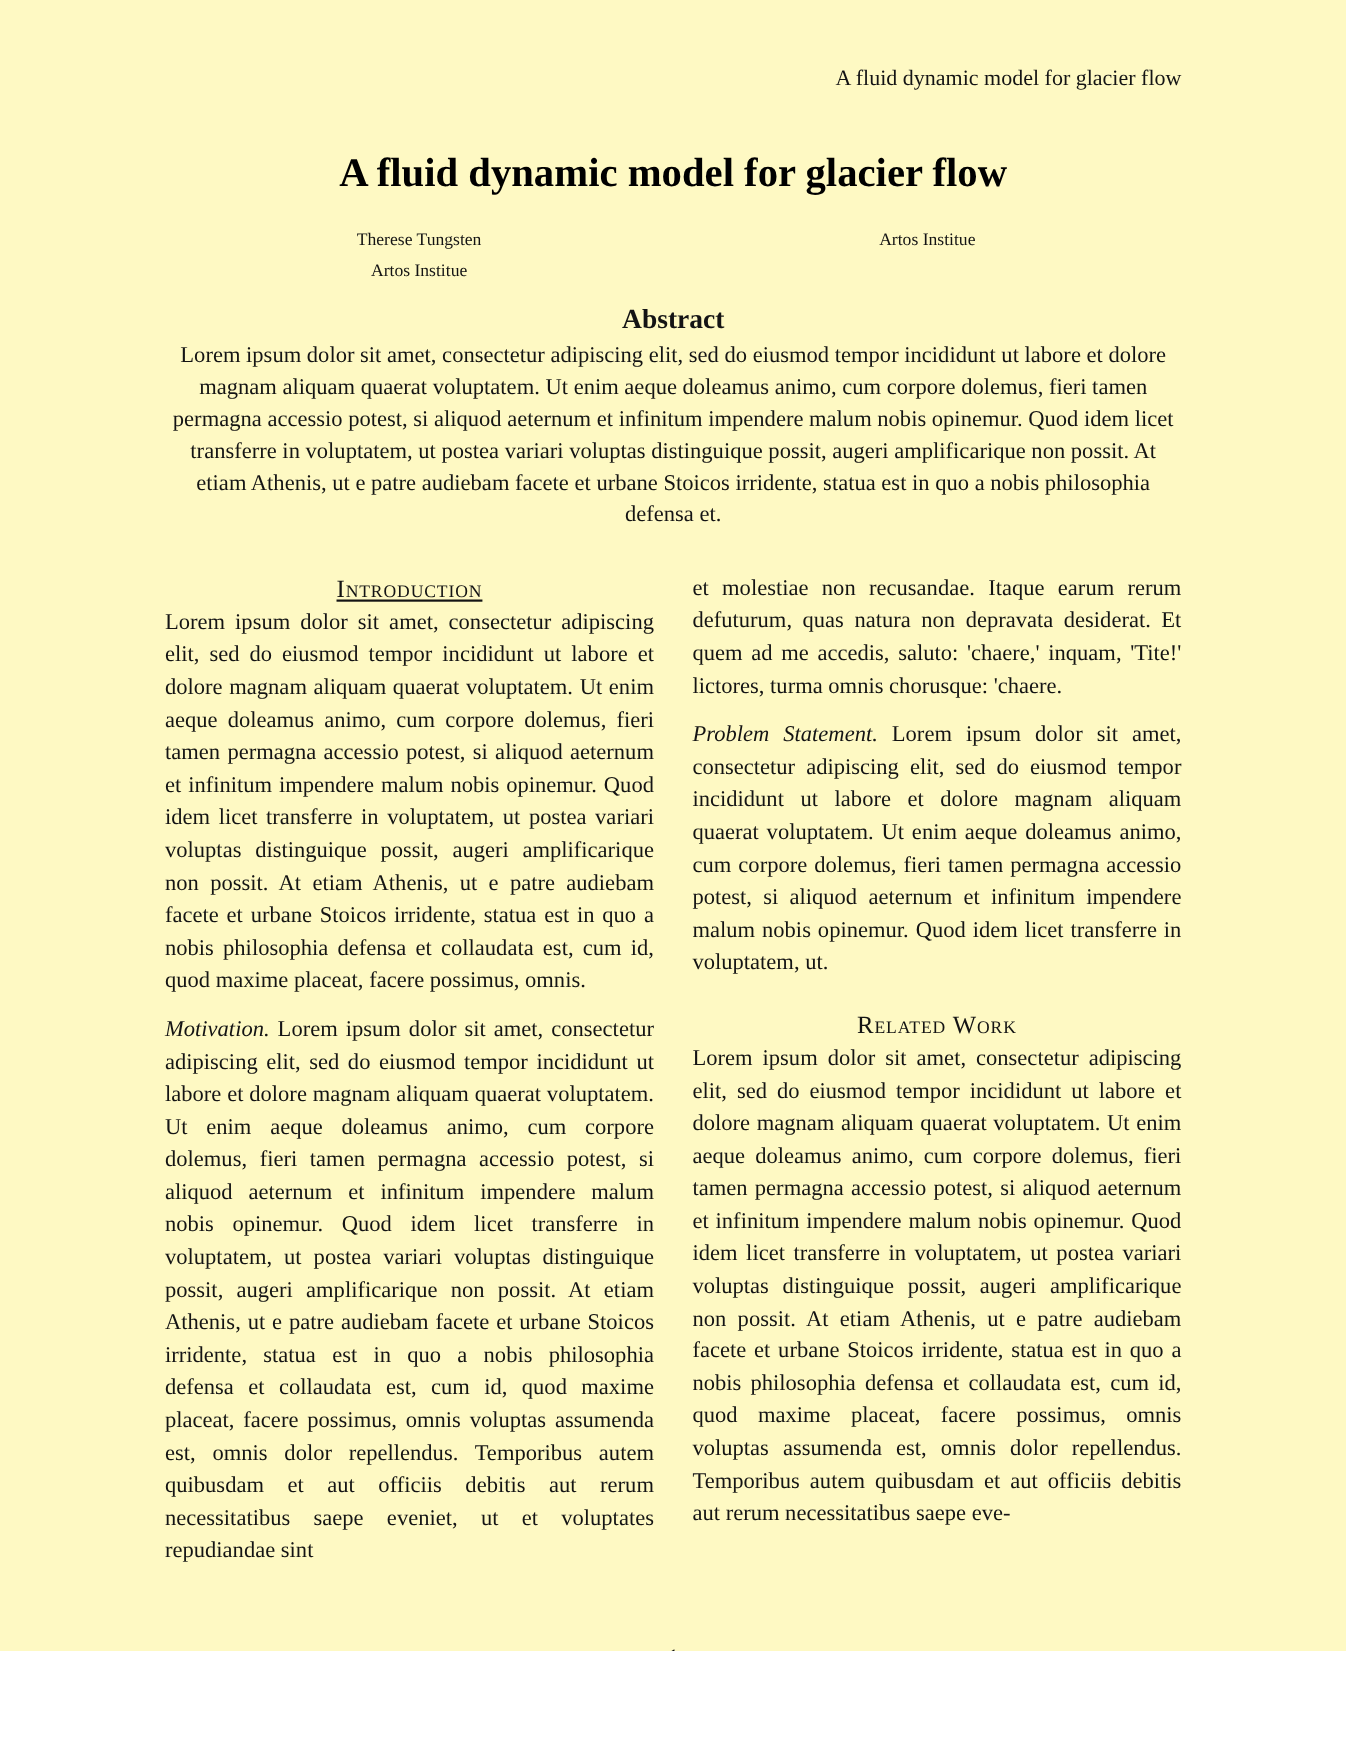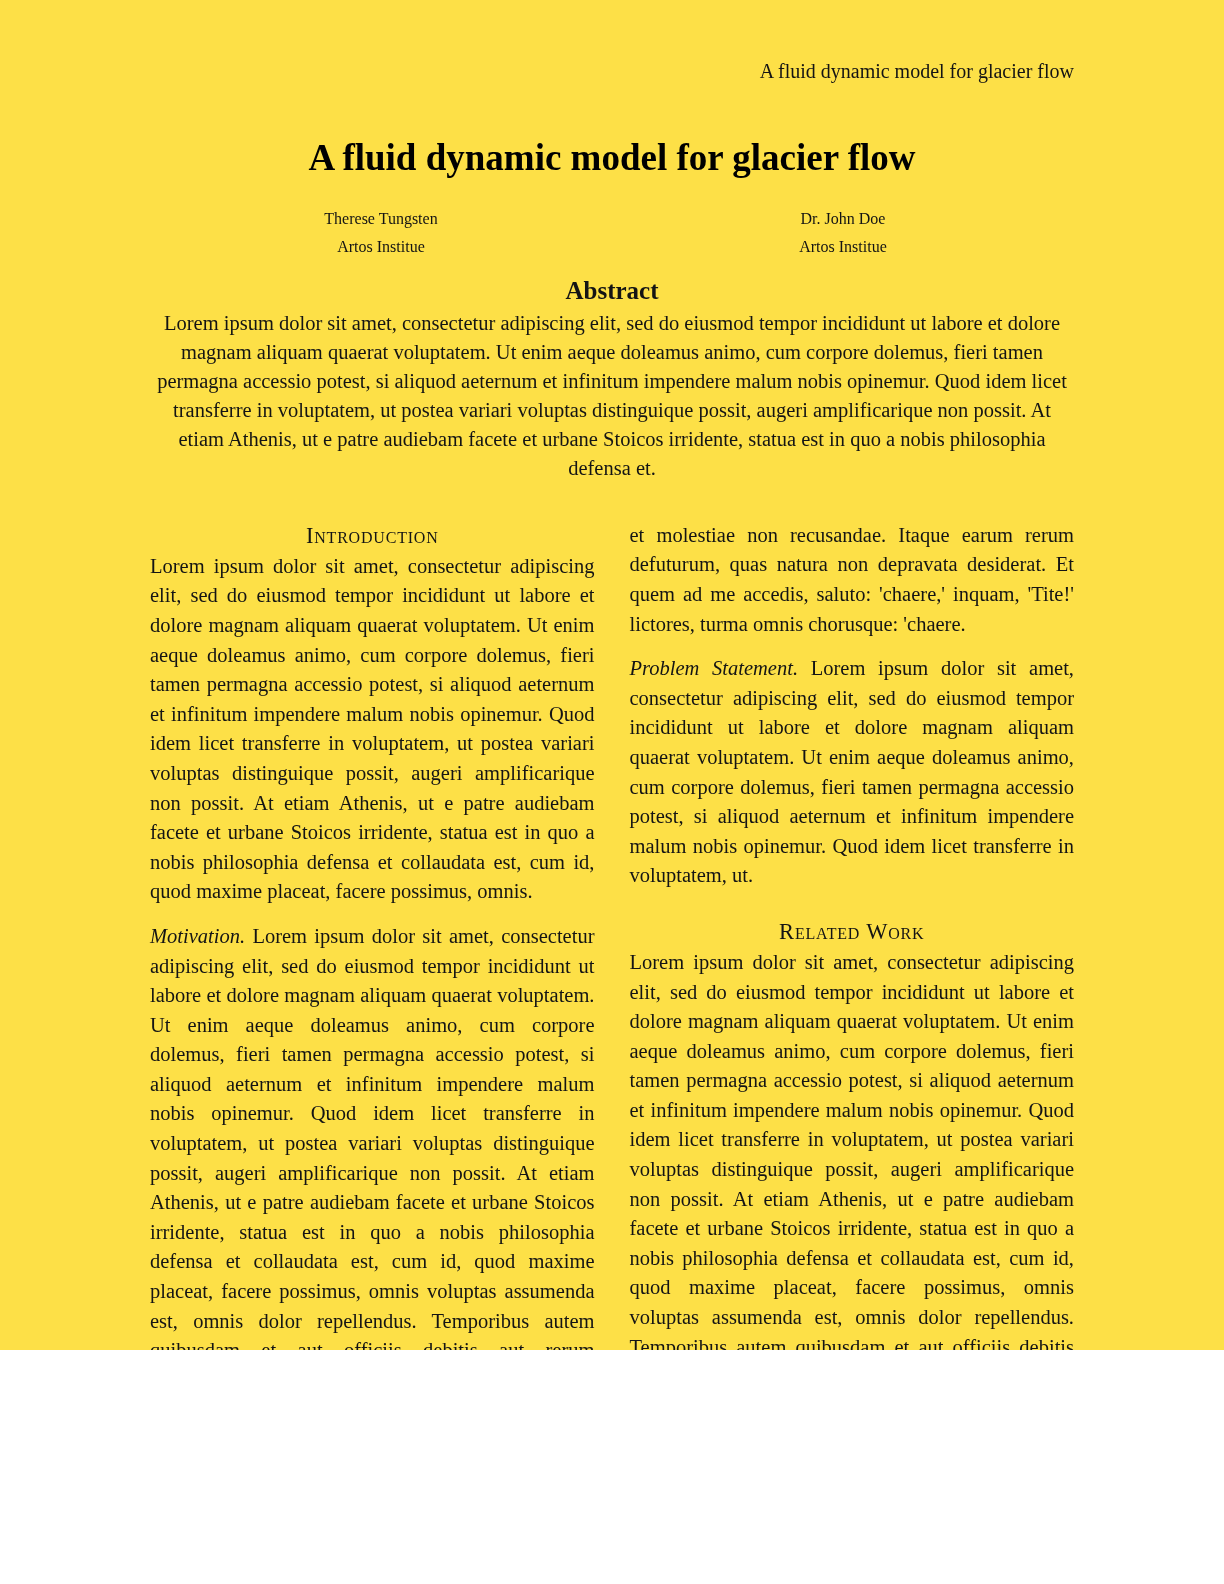--- a/index.html
+++ b/index.html
@@ -1,21 +1,21 @@
 <!DOCTYPE html>
 <html lang="en"><head>
 <meta charset="utf-8">
 <style>
   html, body { margin: 0; padding: 0; background: #ffffff; }
   .page {
     position: relative;
     width: 1224px;
-    height: 1350px;
+    height: 1501px;
     margin: 0 auto;
-    background: #fde047;
+    background: #fef9c3;
     color: #141414;
     font-family: "Liberation Serif", "DejaVu Serif", serif;
     overflow: hidden;
     box-sizing: border-box;
   }
   .content { margin: 0 150px; }
 
   .running-header {
     padding-top: 58px;
     text-align: right;
@@ -74,21 +74,21 @@
     -webkit-hyphens: auto;
   }
   .section-heading {
     font-variant: small-caps;
     text-align: center;
     font-size: 22.5px;
     line-height: 29px;
     letter-spacing: 0.8px;
     margin: 26px 0 2px 0;
   }
-  .col .section-heading:first-child { margin-top: 0; }
+  .col .section-heading:first-child { margin-top: 0; text-decoration: underline; }
   .body-par { margin: 0 0 15px 0; }
   .body-par:last-child { margin-bottom: 0; }
   .par-lead { font-style: italic; }
 
   .page-number {
     position: absolute;
     left: 0;
     right: 0;
     top: 1494px;
     text-align: center;
@@ -105,21 +105,20 @@
     <div class="running-header">A fluid dynamic model for glacier flow</div>
 
     <h1 class="paper-title">A fluid dynamic model for glacier flow</h1>
 
     <div class="authors-row">
       <div class="author-block">
         <span class="author-line">Therese Tungsten</span>
         <span class="author-line">Artos Institue</span>
       </div>
       <div class="author-block">
-        <span class="author-line">Dr. John Doe</span>
         <span class="author-line">Artos Institue</span>
       </div>
     </div>
 
     <div class="abstract-heading">Abstract</div>
 
     <div class="abstract-body">Lorem ipsum dolor sit amet, consectetur adipiscing elit, sed do eiusmod tempor incididunt ut labore et dolore magnam aliquam quaerat voluptatem. Ut enim aeque doleamus animo, cum corpore dolemus, fieri tamen permagna accessio potest, si aliquod aeternum et infinitum impendere malum nobis opinemur. Quod idem licet transferre in voluptatem, ut postea variari voluptas distinguique possit, augeri amplificarique non possit. At etiam Athenis, ut e patre audiebam facete et urbane Stoicos irridente, statua est in quo a nobis philosophia defensa et.</div>
 
     <div class="columns">
 

